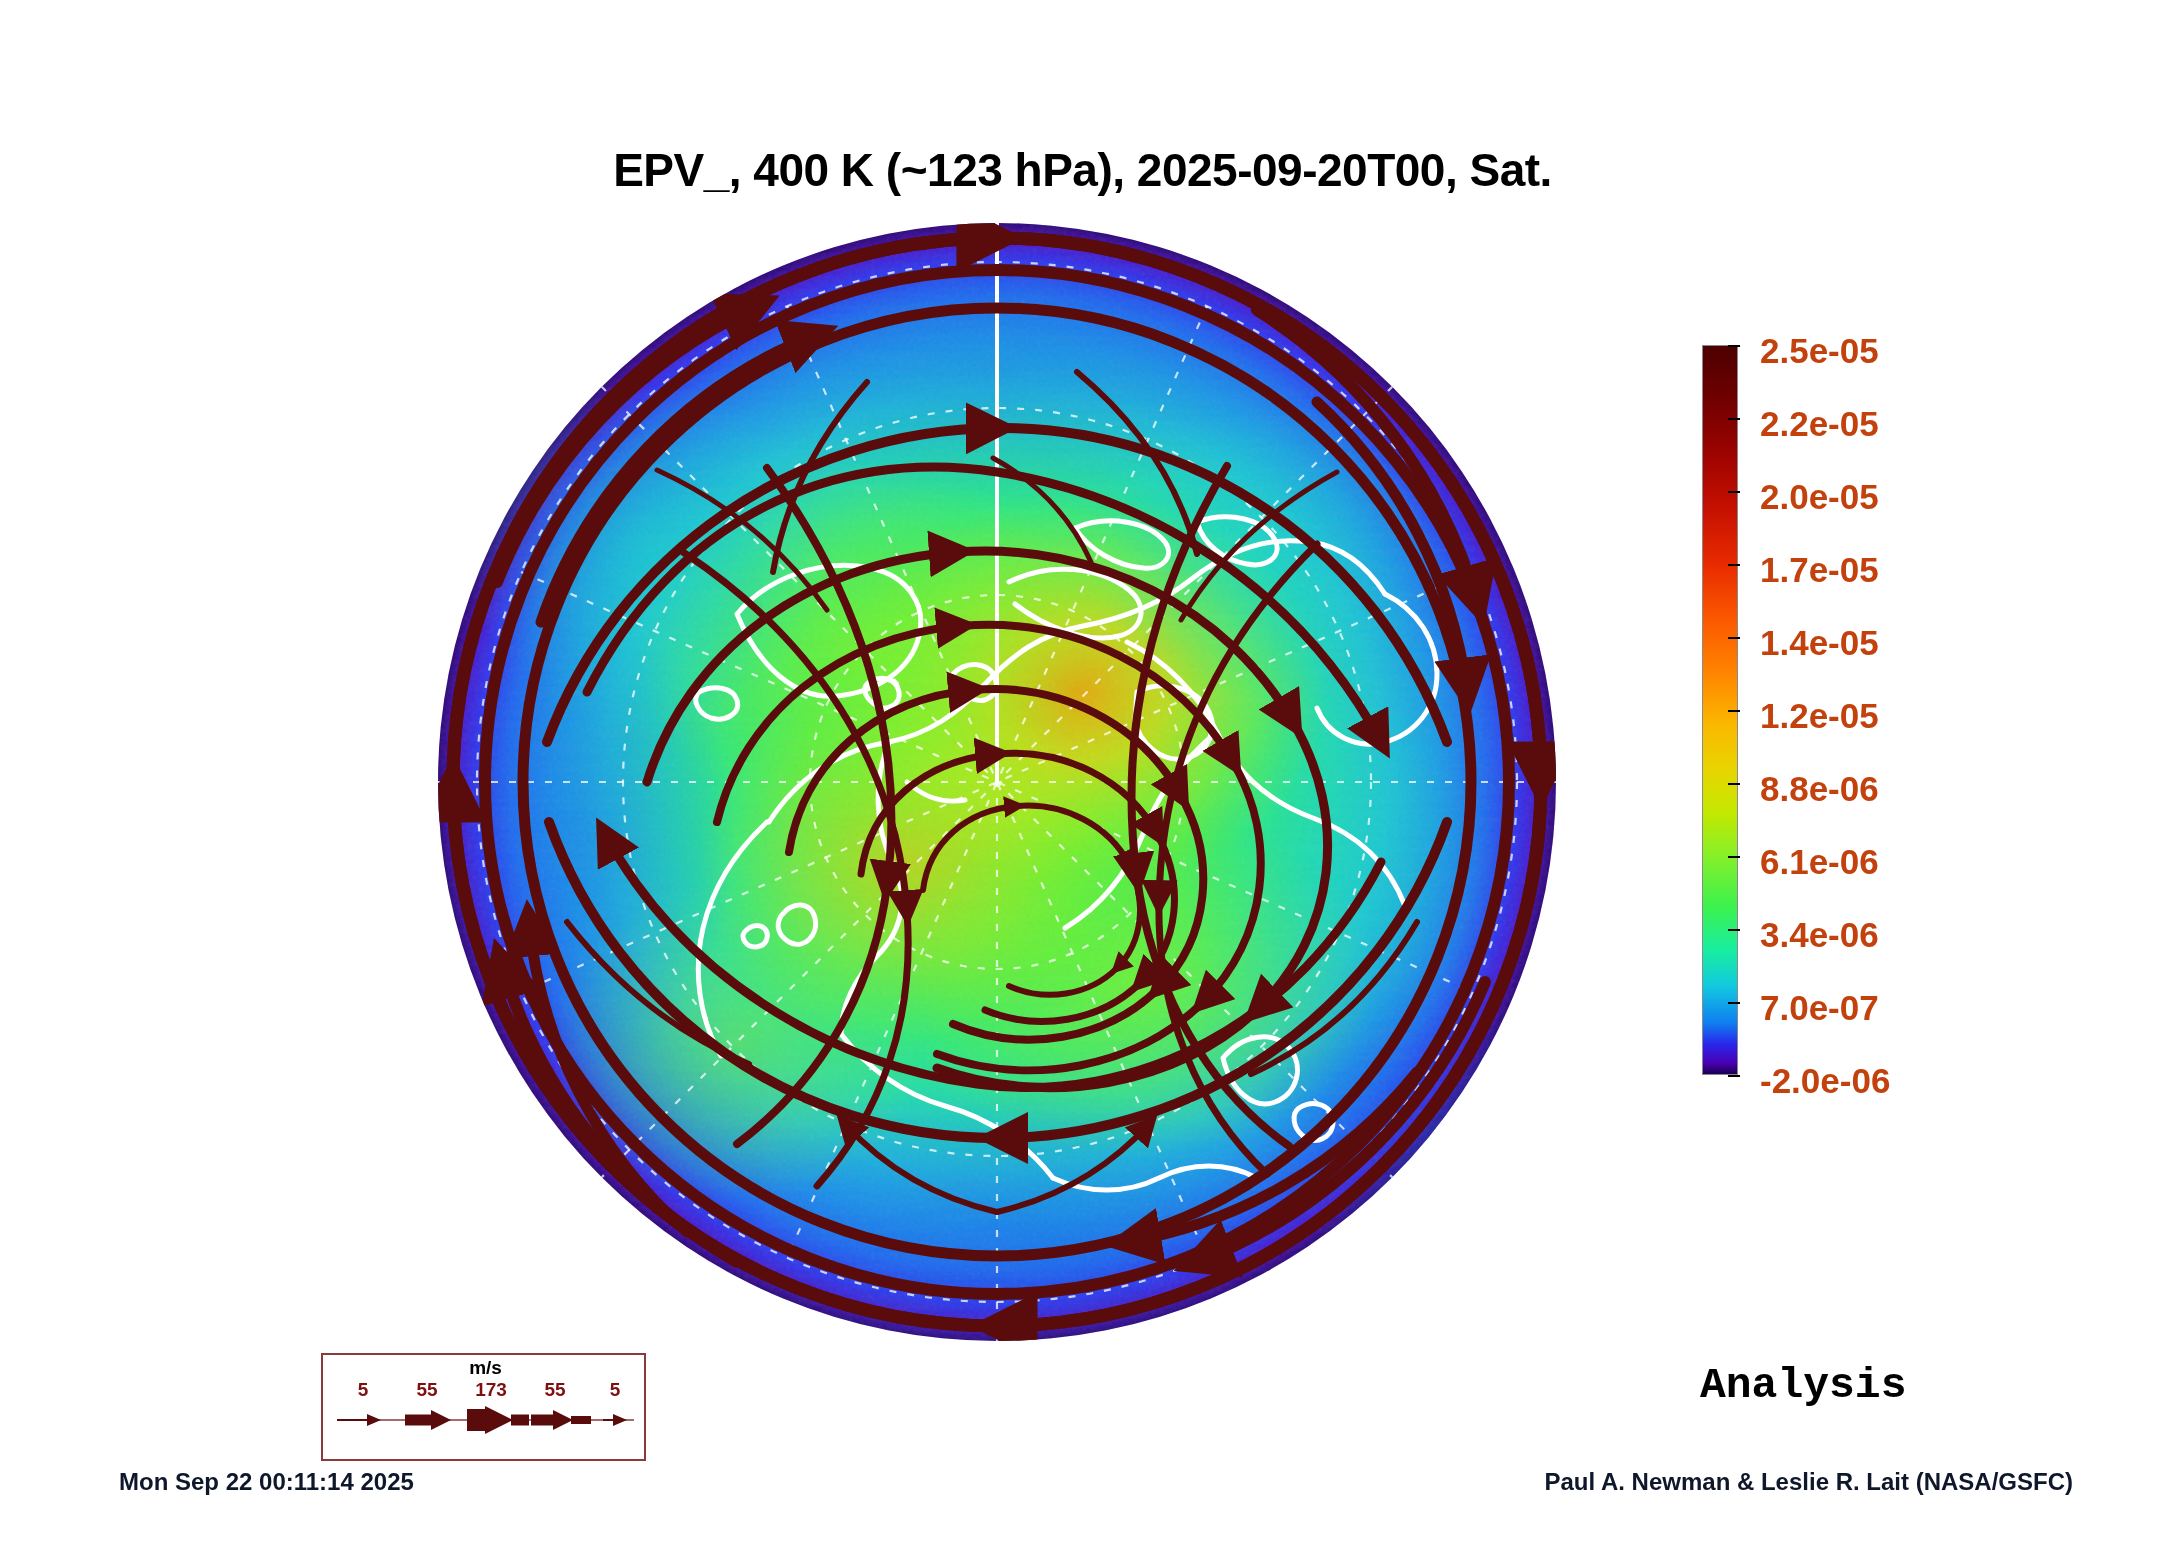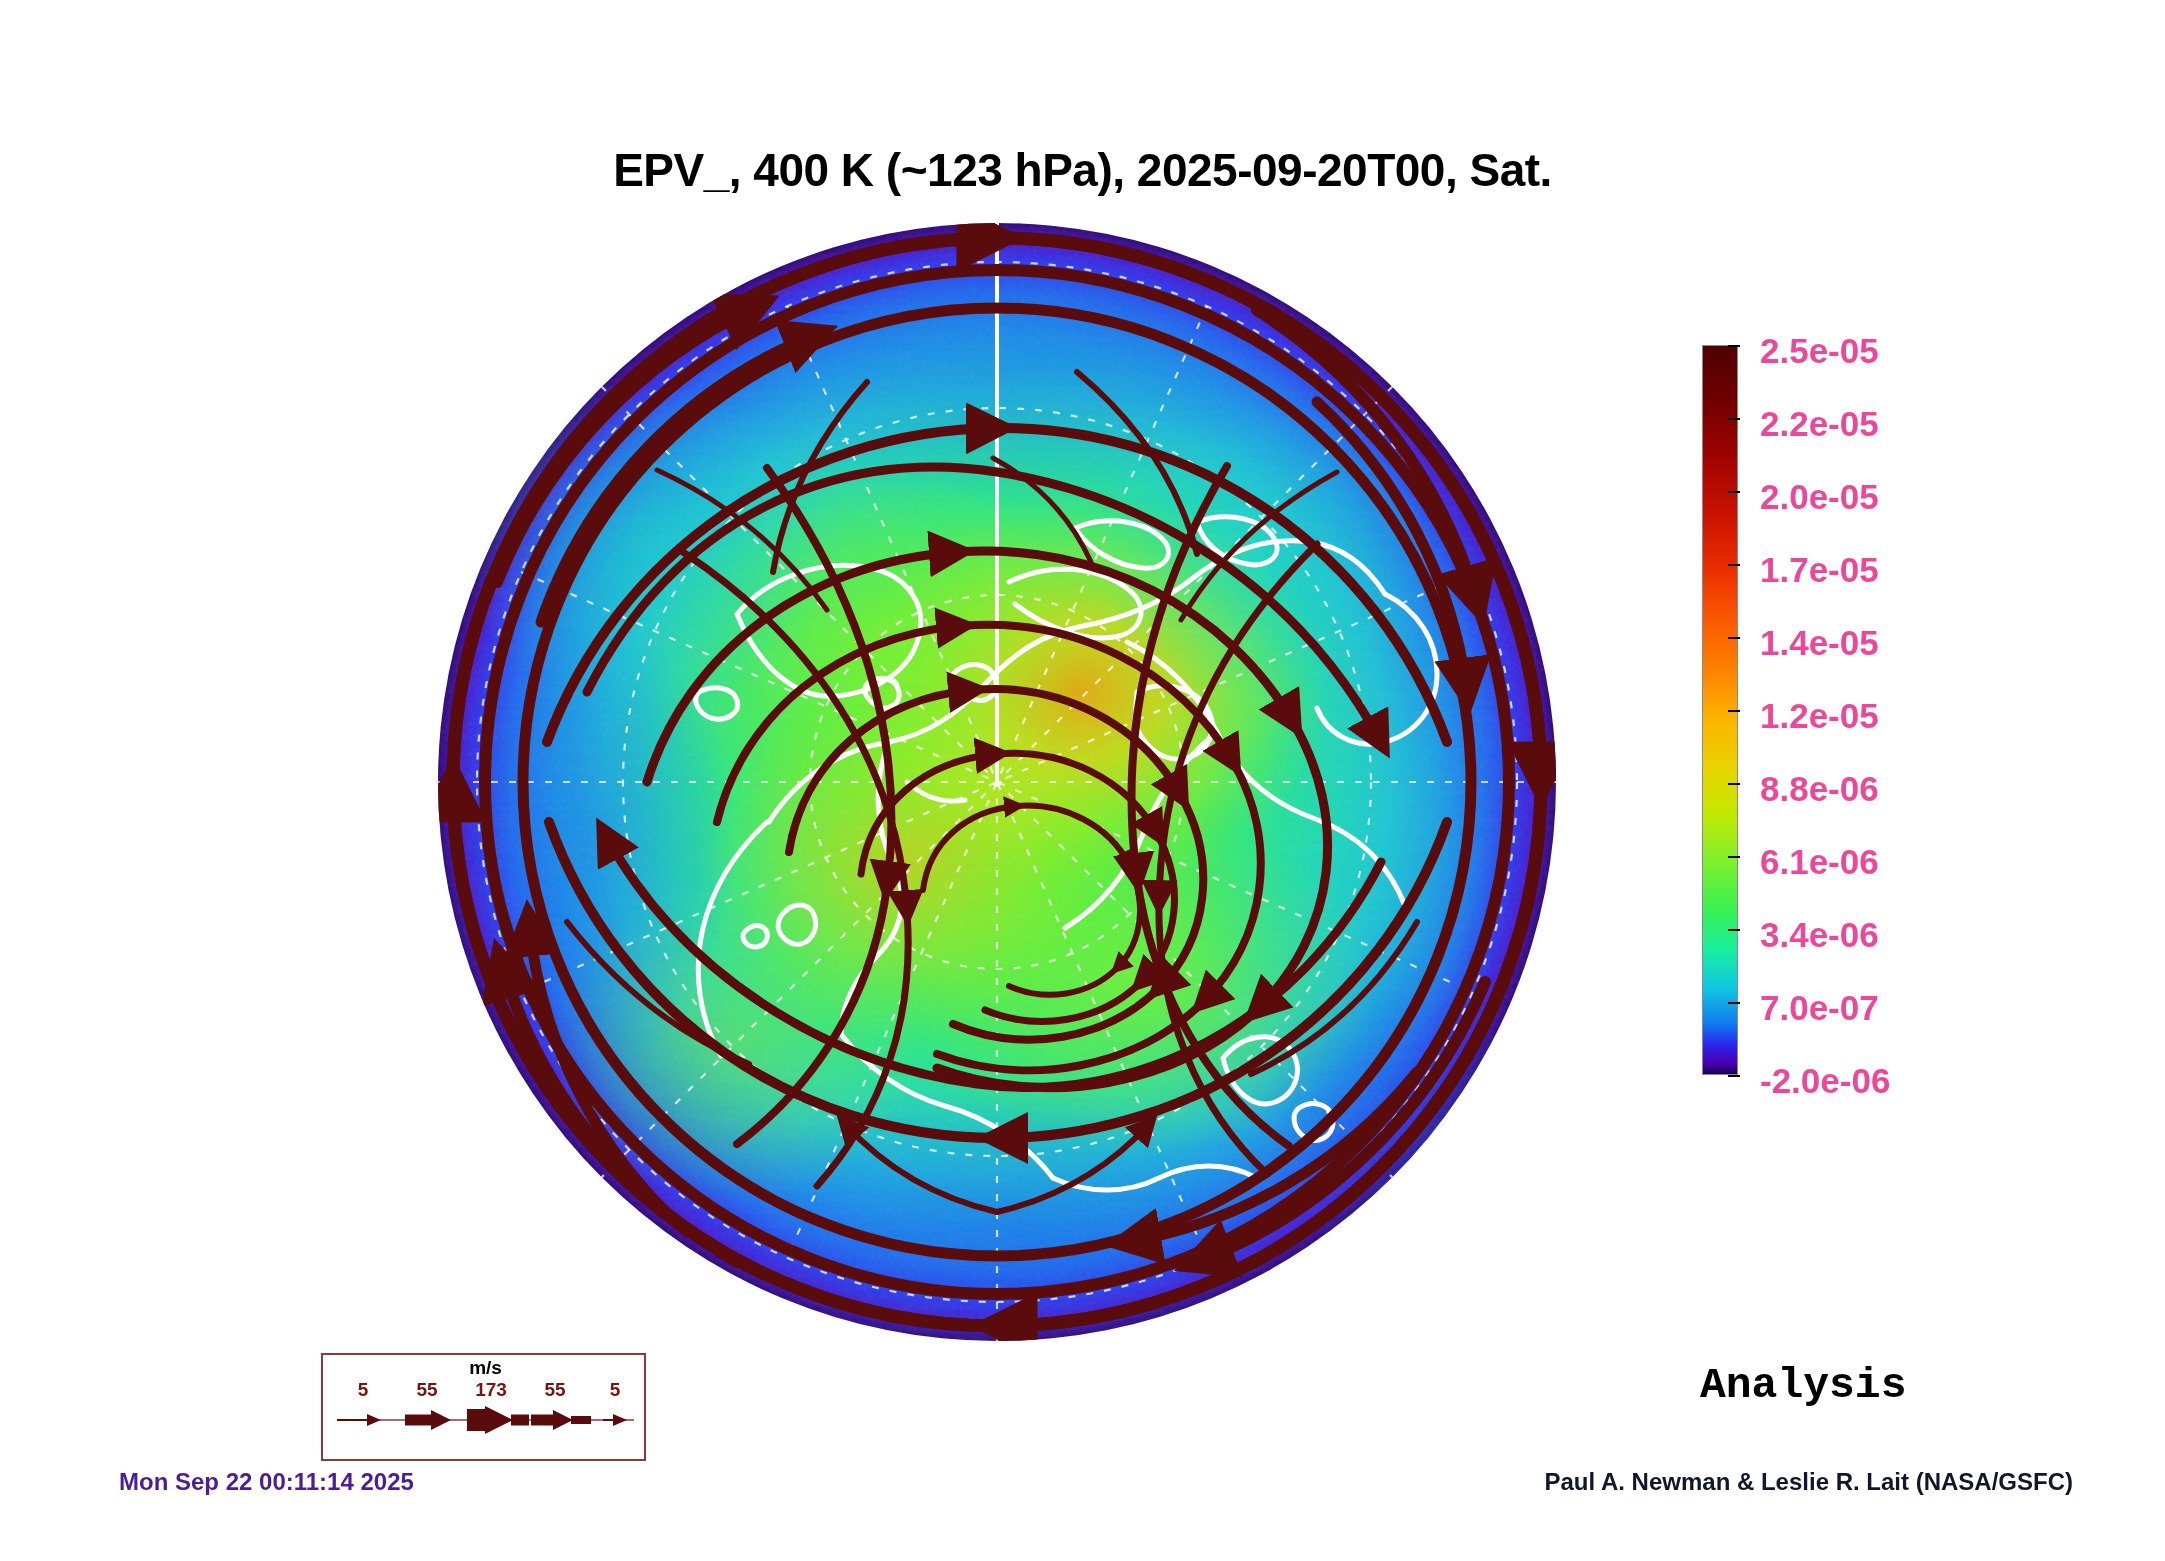--- a/index.html
+++ b/index.html
@@ -96,21 +96,21 @@
     width: 12px;
     height: 0;
     border-top: 2px solid #000;
   }
   .cb-label {
     position: absolute;
     left: 58px;
     font-family: "Liberation Sans", sans-serif;
     font-weight: bold;
     font-size: 35px;
-    color: #ec4899;
+    color: #c2410c;
     white-space: nowrap;
     transform: translateY(-50%);
   }
 
   
   #wind-legend {
     position: absolute;
     left: 321px;
     top: 1353px;
     width: 325px;
@@ -159,21 +159,21 @@
     color: #000;
     white-space: nowrap;
   }
   #timestamp {
     position: absolute;
     left: 119px;
     top: 1468px;
     font-family: "Liberation Sans", sans-serif;
     font-weight: bold;
     font-size: 24px;
-    color: #4c1d95;
+    color: #0f172a;
     white-space: nowrap;
   }
   #attribution {
     position: absolute;
     right: 92px;
     top: 1468px;
     font-family: "Liberation Sans", sans-serif;
     font-weight: bold;
     font-size: 24px;
     color: #0f172a;

